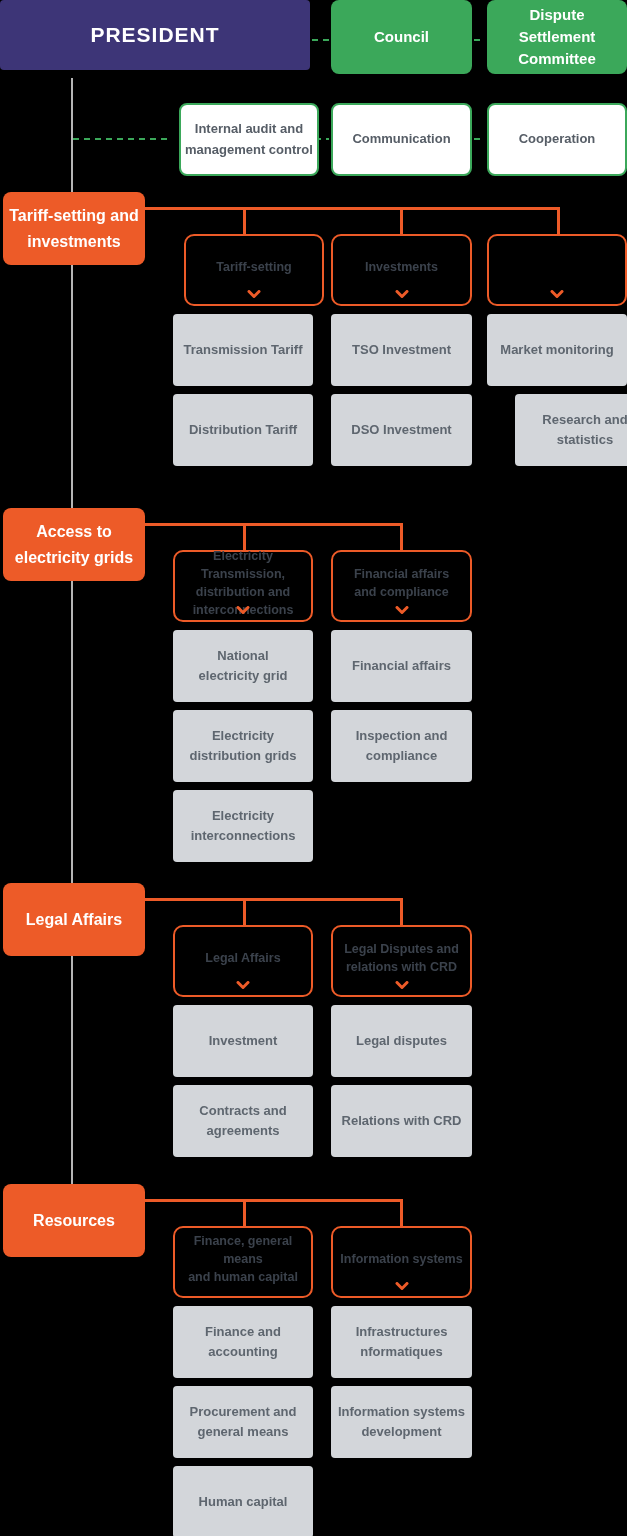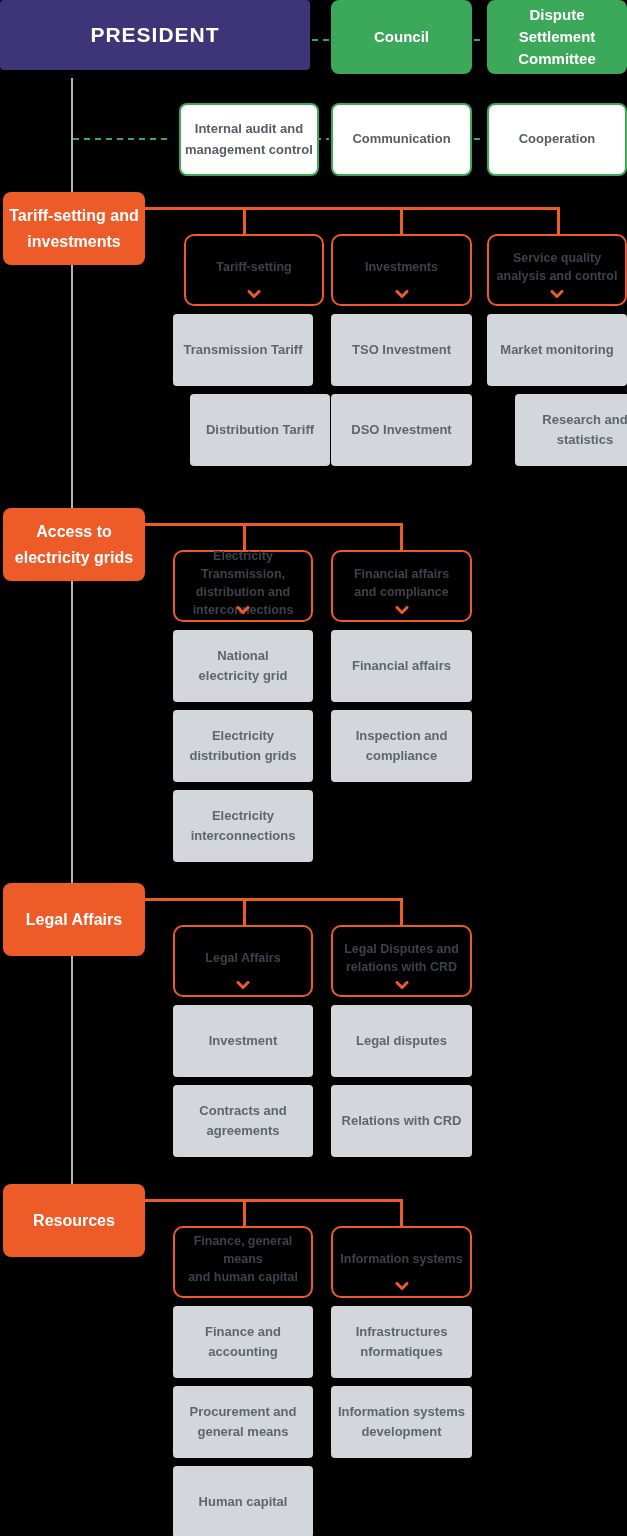--- a/index.html
+++ b/index.html
@@ -54,31 +54,29 @@
       <path d="M2 1.5 L7 6.5 L12 1.5" fill="none" stroke="#ED5B28" stroke-width="3" stroke-linecap="round" stroke-linejoin="round"></path>
     </svg>
 </div>
 <div class="dept node" style="left:331px;top:234px;width:141px;height:72px">
   <span>Investments</span>
   <svg class="chev" width="14" height="9" viewBox="0 0 14 9">
       <path d="M2 1.5 L7 6.5 L12 1.5" fill="none" stroke="#ED5B28" stroke-width="3" stroke-linecap="round" stroke-linejoin="round"></path>
     </svg>
 </div>
 <div class="dept node" style="left:487px;top:234px;width:140px;height:72px">
-  <span>Service quality
-analysis and control</span>
   <svg class="chev" width="14" height="9" viewBox="0 0 14 9">
       <path d="M2 1.5 L7 6.5 L12 1.5" fill="none" stroke="#ED5B28" stroke-width="3" stroke-linecap="round" stroke-linejoin="round"></path>
     </svg>
 </div>
 
 <div class="abs node unit" style="left:173px;top:314px;width:140px;height:72px">Transmission Tariff</div>
 <div class="abs node unit" style="left:331px;top:314px;width:141px;height:72px">TSO Investment</div>
 <div class="abs node unit" style="left:487px;top:314px;width:140px;height:72px">Market monitoring</div>
-<div class="abs node unit" style="left:190px;top:394px;width:140px;height:72px">Distribution Tariff</div>
+<div class="abs node unit" style="left:173px;top:394px;width:140px;height:72px">Distribution Tariff</div>
 <div class="abs node unit" style="left:331px;top:394px;width:141px;height:72px">DSO Investment</div>
 <div class="abs node unit" style="left:515px;top:394px;width:140px;height:72px">Research and statistics</div>
 
 <div class="abs hline" style="left:145px;top:523px;width:258px;height:3px"></div>
 <div class="abs drop" style="left:243px;top:523px;width:3px;height:27px"></div>
 <div class="abs drop" style="left:400px;top:523px;width:3px;height:27px"></div>
 <div class="abs node sec" style="left:3px;top:508px;width:142px;height:73px">Access to
 electricity grids</div>
 
 <div class="dept node" style="left:173px;top:550px;width:140px;height:72px">

